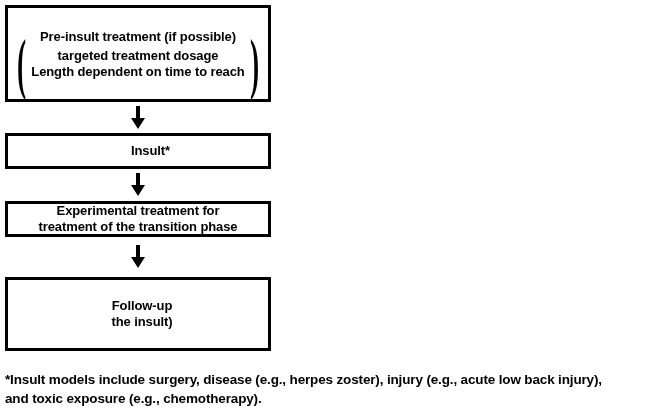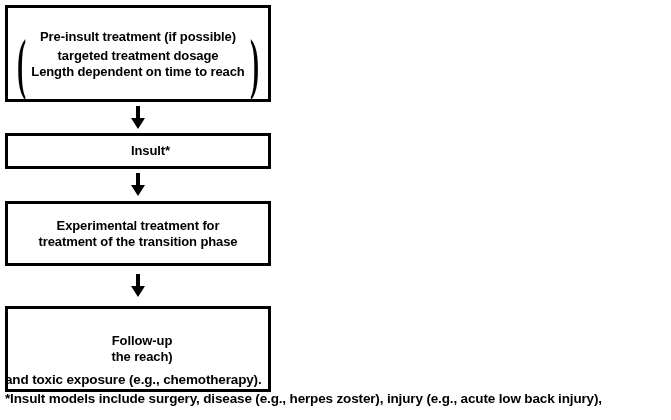--- a/index.html
+++ b/index.html
@@ -35,22 +35,22 @@
     text-align: center;
     font-weight: bold;
     font-size: 13px;
     line-height: 16px;
     letter-spacing: -0.1px;
   }
 
   
   .node-pre      { height: 97px; padding-top: 2px; }
   .node-insult   { height: 36px; padding-left: 25px; }
-  .node-exp      { height: 65px; }
-  .node-follow   { height: 86px; padding-left: 8px; }
+  .node-exp      { height: 36px; }
+  .node-follow   { height: 74px; padding-left: 8px; }
 
   .node-title {
     display: block;
     margin-bottom: 3px;
   }
 
   .paren-row {
     display: flex;
     align-items: center;
     justify-content: center;
@@ -151,21 +151,21 @@
   <div class="arrow arrow-gap-3">
     <span>
       <svg width="16" height="24" viewBox="0 0 16 24" aria-hidden="true">
         <polygon points="6,0 10,0 10,12 15,12 8,23 1,12 6,12" fill="#000000"></polygon>
       </svg>
     </span>
   </div>
 
   <div class="node node-follow">
     <span class="line">Follow-up</span>
-    <span class="line">the reach)</span>
+    <span class="line">the insult)</span>
   </div>
 
 </div>
 
 <div id="footnote">
+  <span class="fn-line">*Insult models include surgery, disease (e.g., herpes zoster), injury (e.g., acute low back injury),</span>
   <span class="fn-line">and toxic exposure (e.g., chemotherapy).</span>
-  <span class="fn-line">*Insult models include surgery, disease (e.g., herpes zoster), injury (e.g., acute low back injury),</span>
 </div>
 
 </body></html>

